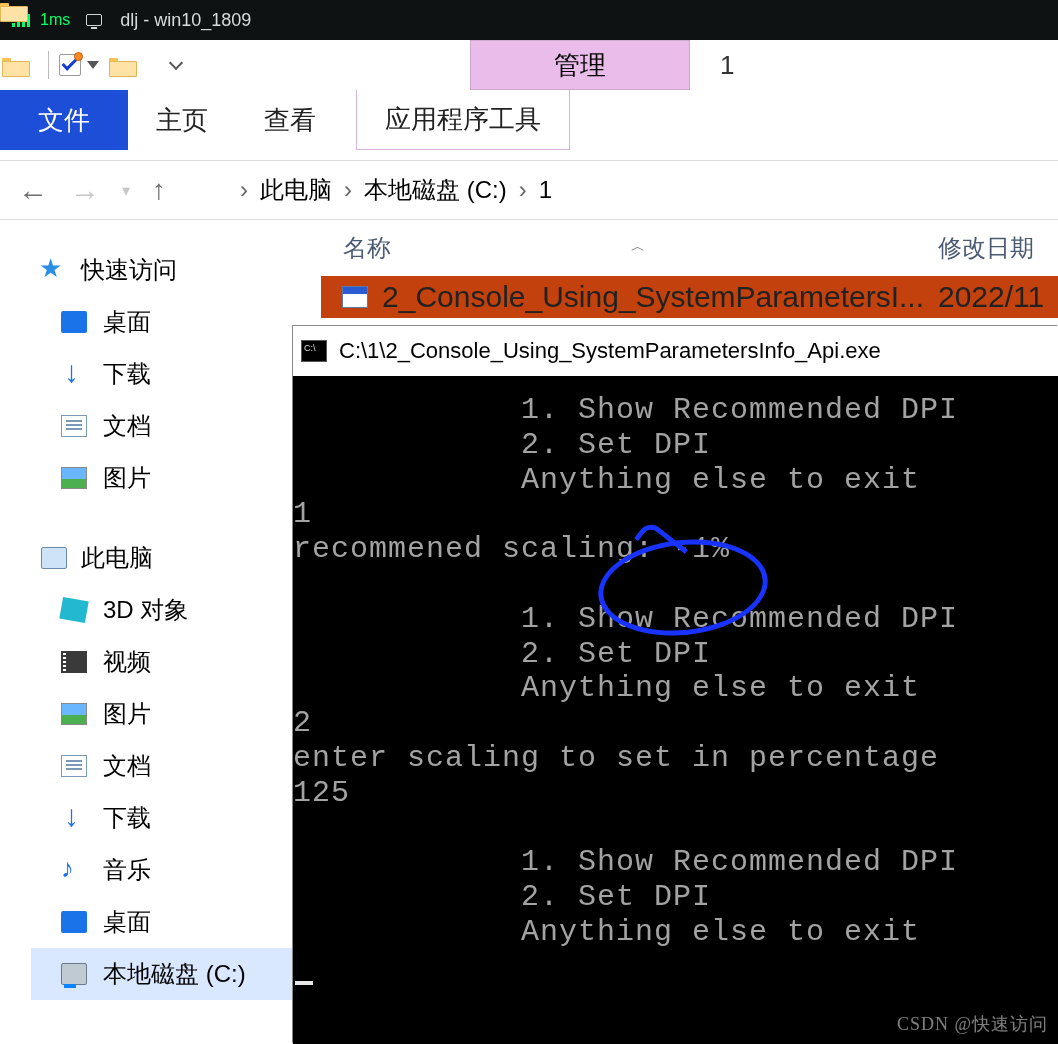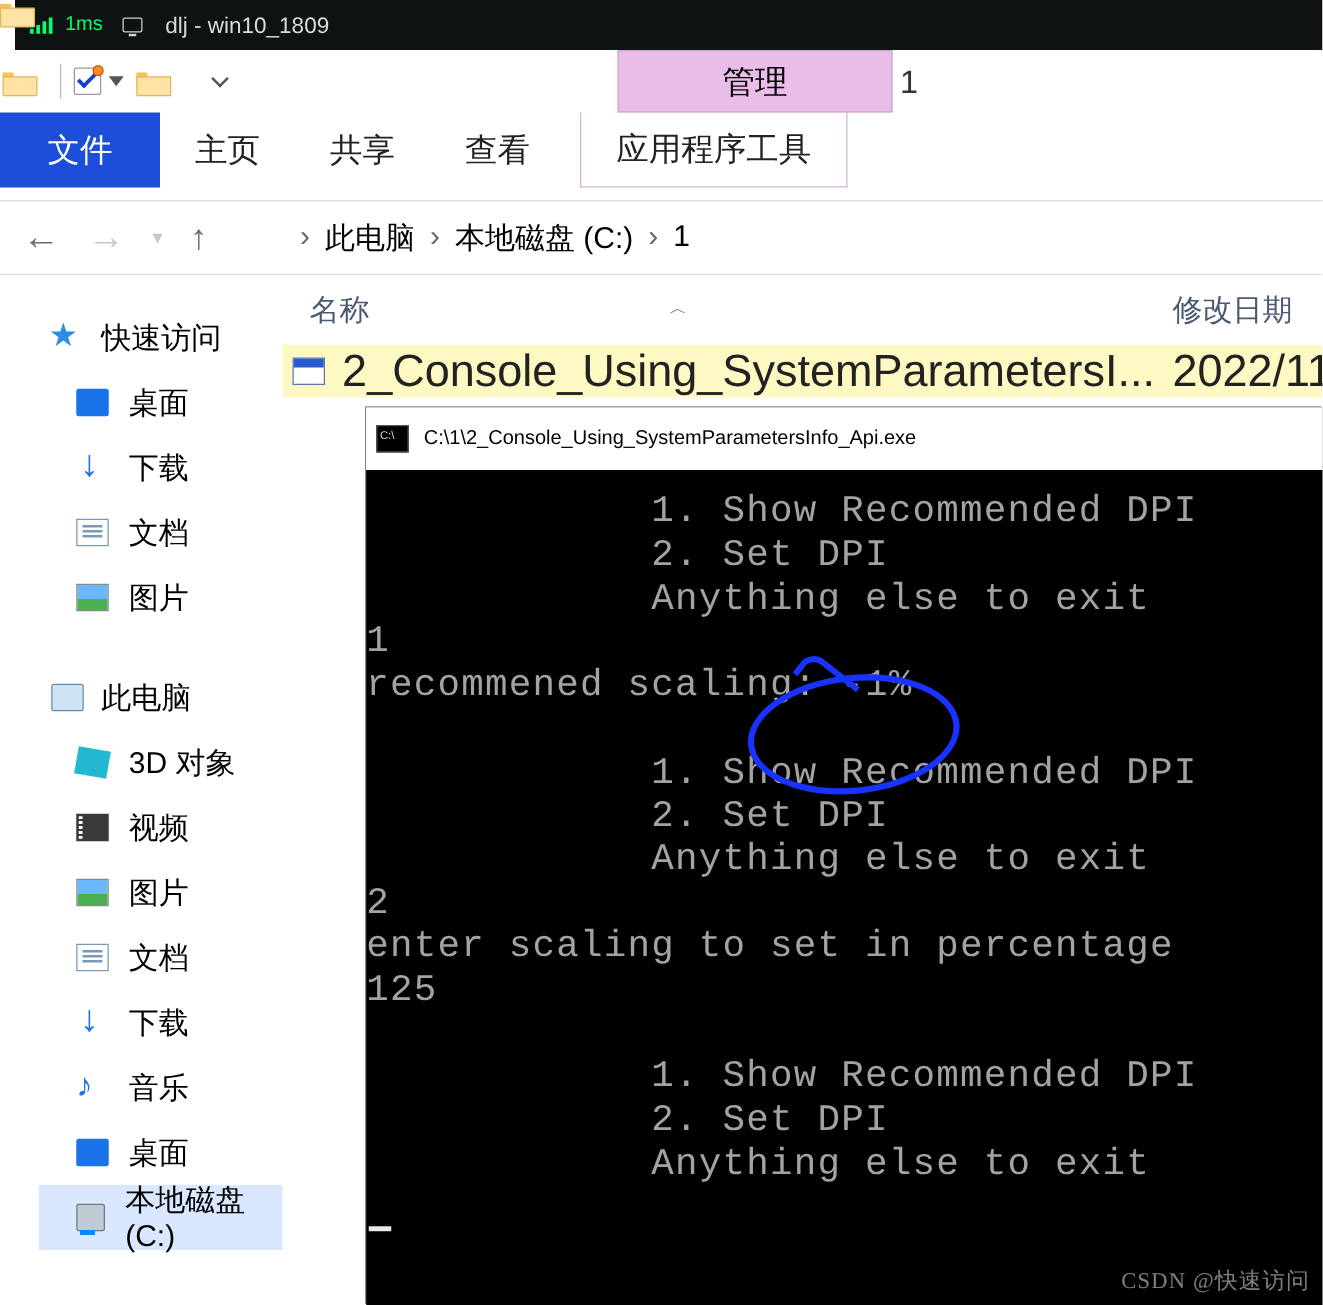--- a/index.html
+++ b/index.html
@@ -1,19 +1,19 @@
 <!DOCTYPE html>
 <html><head>
 <meta charset="utf-8">
 <style>
   * { box-sizing: border-box; margin: 0; padding: 0; }
   html, body { width: 1058px; height: 1044px; font-family: "Segoe UI", "Microsoft YaHei", sans-serif; background: #fff; overflow: hidden; }
 
   
-  .remote-strip { height: 40px; background: #0e1213; display: flex; align-items: center; padding-left: 12px; gap: 10px; margin-left: 12px; }
+  .remote-strip { height: 40px; background: #0e1213; display: flex; align-items: center; padding-left: 12px; gap: 10px; }
   .signal { display: flex; align-items: flex-end; gap: 2px; height: 14px; }
   .signal span { width: 3px; background: #00ff6a; }
   .signal span:nth-child(1){height:4px} .signal span:nth-child(2){height:7px} .signal span:nth-child(3){height:10px} .signal span:nth-child(4){height:13px}
   .latency { color: #00ff6a; font-size: 16px; }
   .monitor-ico { width:16px; height:12px; border:1.5px solid #cfd4d6; border-radius:2px; position:relative; margin-left:6px; }
   .monitor-ico::after{content:"";position:absolute;left:4px;right:4px;bottom:-4px;height:2px;background:#cfd4d6;}
   .remote-title { color:#d9dcdd; font-size:18px; margin-left:8px; }
 
   
   .qat { height:50px; display:flex; align-items:center; background:#fff; }
@@ -21,21 +21,21 @@
   .folder-ico::before{content:"";position:absolute;left:0;top:3px;width:9px;height:4px;background:#f8c255;border-radius:1px 1px 0 0;}
   .folder-ico::after{content:"";position:absolute;left:0;top:6px;width:26px;height:14px;background:#ffe3a6;border:1px solid #e2b557;border-radius:1px;}
   .qat .sep{width:1px;height:28px;background:#bbb;margin:0 10px;}
   .qat .prop-ico{width:22px;height:22px;background:#fff;border:1px solid #999;position:relative;display:flex;align-items:center;justify-content:center;border-radius:2px;}
   .qat .prop-ico .check{width:14px;height:8px;border-left:3px solid #173dd0;border-bottom:3px solid #173dd0;transform:rotate(-45deg) translate(1px,-2px);}
   .qat .prop-ico .red{position:absolute;right:-3px;top:-3px;width:9px;height:9px;border-radius:50%;background:#ff8a25;border:1px solid #c35a00;}
   .qat .caret{width:0;height:0;border-left:6px solid transparent;border-right:6px solid transparent;border-top:8px solid #555;margin-left:6px;}
   .qat .dd{width:10px;height:10px;border-right:2px solid #555;border-bottom:2px solid #555;transform:rotate(45deg);margin:0 14px 4px 26px;}
 
   .ribbon-tabs{display:flex;height:60px;}
-  .context-label{position:absolute;top:40px; left:494px; width:220px; height:50px; background:#e9bce9; display:flex;align-items:center;justify-content:center;font-size:26px;border:1px solid #cda7cd;}
+  .context-label{position:absolute;top:40px; left:470px; width:220px; height:50px; background:#e9bce9; display:flex;align-items:center;justify-content:center;font-size:26px;border:1px solid #cda7cd;}
   .window-title{position:absolute;top:40px;left:720px;height:50px;display:flex;align-items:center;font-size:26px;color:#333;}
   .tab{height:60px;display:flex;align-items:center;justify-content:center;font-size:26px;padding:0 28px;color:#222;}
   .tab.file{background:#1d4ed8;color:#fff;padding:0 38px;}
   .tab.context{border:1px solid #d7b3d7;border-top:none;}
 
   
   .navrow{height:60px;border-top:1px solid #dcdcdc;border-bottom:1px solid #dcdcdc;display:flex;align-items:center;padding:0 18px;gap:22px;margin-top:10px;}
   .arrow{font-size:30px;color:#6d6d6d;}
   .arrow.dis{color:#c7c7c7;}
   .up-arrow{font-size:28px;color:#6d6d6d;}
@@ -64,27 +64,27 @@
   .ico.drive{background:#bfcad2;border:1px solid #6a7a86;border-radius:2px;}
   .ico.drive::after{content:"";position:absolute;left:2px;bottom:-4px;width:12px;height:4px;background:#0a84ff;}
   .spacer{height:28px;}
 
   
   .content{flex:1;display:flex;flex-direction:column;}
   .col-headers{display:flex;align-items:center;height:56px;font-size:24px;color:#4a5a73;}
   .col-headers .name{flex:1;padding-left:22px;position:relative;}
   .col-headers .name .sort{position:absolute;left:310px;top:6px;color:#7a7a7a;font-size:14px;}
   .col-headers .date{width:120px;}
-  .filerow{display:flex;align-items:center;height:42px;font-size:36px;color:#222;padding-left:8px;gap:14px;background:#fef9c3;}
+  .filerow{display:flex;align-items:center;height:42px;font-size:30px;color:#222;padding-left:21px;gap:14px;background:#c2410c;}
   .exe-ico{width:26px;height:22px;background:#fff;border:1.5px solid #5b7aa6;position:relative;}
   .exe-ico::before{content:"";position:absolute;left:0;right:0;top:0;height:7px;background:#2a5bd0;}
 
   
   .console{position:absolute;left:293px;top:326px;width:765px;height:718px;background:#000;border-top:50px solid #fff;box-shadow:-1px -1px 0 #888;}
-  .console-title{position:absolute;left:0;right:0;top:-50px;height:50px;display:flex;align-items:center;gap:12px;padding-left:8px;font-size:16px;background:#fff;}
+  .console-title{position:absolute;left:0;right:0;top:-50px;height:50px;display:flex;align-items:center;gap:12px;padding-left:8px;font-size:22px;background:#fff;}
   .cmd-ico{width:26px;height:22px;background:#000;border:1.5px solid #555;position:relative;}
   .cmd-ico::before{content:"C:\\";color:#ddd;font-size:9px;position:absolute;left:2px;top:2px;}
   .term{color:#a3a3a3;font-family:Liberation Mono, monospace;font-size:30px;line-height:1.16;white-space:pre;letter-spacing:1px;padding-top:17px;}
   .cursor{display:inline-block;width:18px;height:4px;background:#e8e8e8;vertical-align:bottom;margin-left:2px;}
 
   .circle-annot{position:absolute;left:598px;top:540px;width:170px;height:95px;border:5px solid #1833ff;border-radius:50%;transform:rotate(-6deg);pointer-events:none;}
   .circle-tail{position:absolute;left:636px;top:532px;width:50px;height:24px;border-top:5px solid #1833ff;border-left:5px solid #1833ff;border-radius:14px 0 0 0;transform:rotate(38deg);pointer-events:none;}
 
   .watermark{position:absolute;right:10px;bottom:8px;color:rgba(230,230,230,.55);font-size:18px;font-family:"Microsoft YaHei";letter-spacing:1px;}
 </style>
@@ -114,21 +114,20 @@
   <span class="folder-ico" style="margin-left:10px;"></span>
   <span class="dd"></span>
 </div>
 
 <div class="context-label">管理</div>
 <div class="window-title">1</div>
 
 <div class="ribbon-tabs">
   <div class="tab file">文件</div>
   <div class="tab">主页</div>
-  <div class="tab">共享</div>
   <div class="tab">查看</div>
   <div class="tab context" style="margin-left:12px;">应用程序工具</div>
 </div>
 
 <div class="navrow">
   <span class="arrow">←</span>
   <span class="arrow dis">→</span>
   <span class="arrow dis" style="font-size:16px;">▾</span>
   <span class="up-arrow">↑</span>
   <div class="crumb-box">

